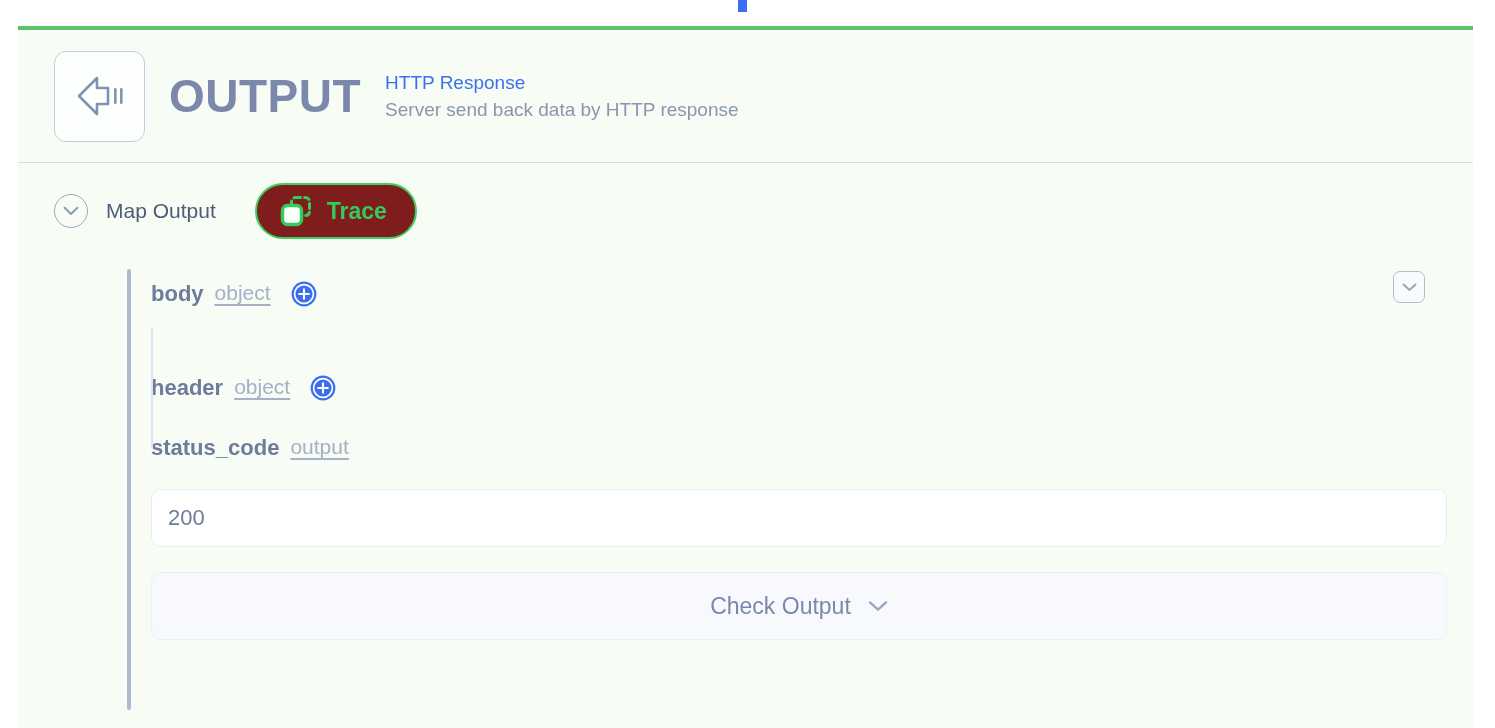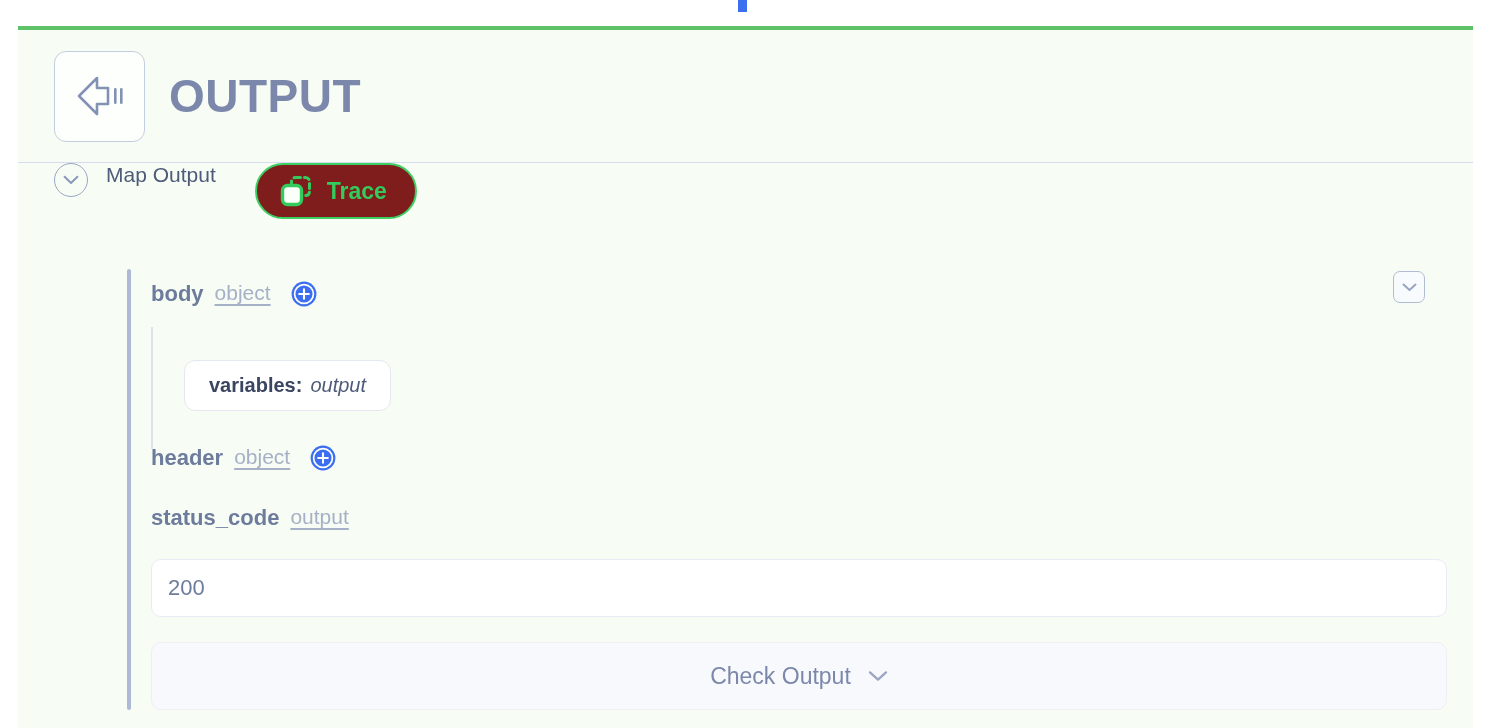--- a/index.html
+++ b/index.html
@@ -89,20 +89,21 @@
 
   .node-meta-sub {
     font-size: 19px;
     color: #8a95b0;
     line-height: 1.2;
   }
 
   
   .toolbar-row {
     display: flex;
+    align-items: center;
     height: 96px;
     padding-left: 36px;
   }
 
   .circle-chevron-btn {
     width: 34px;
     height: 34px;
     border: 1.6px solid #9aa7c4;
     border-radius: 50%;
     display: flex;
@@ -303,20 +304,24 @@
       <div class="node-icon-box">
         <svg width="54" height="46" viewBox="0 0 54 46" fill="none" aria-hidden="true">
           <path d="M24 5 L6 23 L24 41 L24 31 L35 31 L35 15 L24 15 Z" stroke="#8292b5" stroke-width="2.6" stroke-linejoin="round" fill="none"></path>
           <rect x="41" y="15" width="2.6" height="16" rx="1.3" fill="#8292b5"></rect>
           <rect x="47" y="15" width="2.6" height="16" rx="1.3" fill="#8292b5"></rect>
         </svg>
       </div>
 
       <div class="node-title">OUTPUT</div>
 
+      <div class="node-meta">
+        <div class="node-meta-title">HTTP Response</div>
+        <div class="node-meta-sub">Server send back data by HTTP response</div>
+      </div>
     </div>
 
     <div class="toolbar-row">
 
       <div class="circle-chevron-btn">
         <svg width="16" height="10" viewBox="0 0 16 10" fill="none" aria-hidden="true">
           <path d="M1.6 1.8 L8 8 L14.4 1.8" stroke="#8b99ba" stroke-width="2" stroke-linecap="round" stroke-linejoin="round"></path>
         </svg>
       </div>
 
@@ -353,24 +358,20 @@
             <svg width="26" height="26" viewBox="0 0 26 26" fill="none" aria-hidden="true">
               <circle cx="13" cy="13" r="12.4" fill="#3b6ff0"></circle>
               <circle cx="13" cy="13" r="9.4" fill="none" stroke="#ffffff" stroke-width="1.7"></circle>
               <path d="M13 8.2 V17.8 M8.2 13 H17.8" stroke="#ffffff" stroke-width="2.1" stroke-linecap="round"></path>
             </svg>
           </span>
         </div>
 
         <div class="child-block">
 
-          <div class="var-pill">
-            <b>variables:</b>
-            <i>output</i>
-          </div>
         </div>
 
         <div class="row-gap-lg"></div>
 
         <div class="field-row">
           <span class="field-name">header</span>
           <span class="field-type">object</span>
           <span class="add-btn">
             <svg width="26" height="26" viewBox="0 0 26 26" fill="none" aria-hidden="true">
               <circle cx="13" cy="13" r="12.4" fill="#3b6ff0"></circle>

